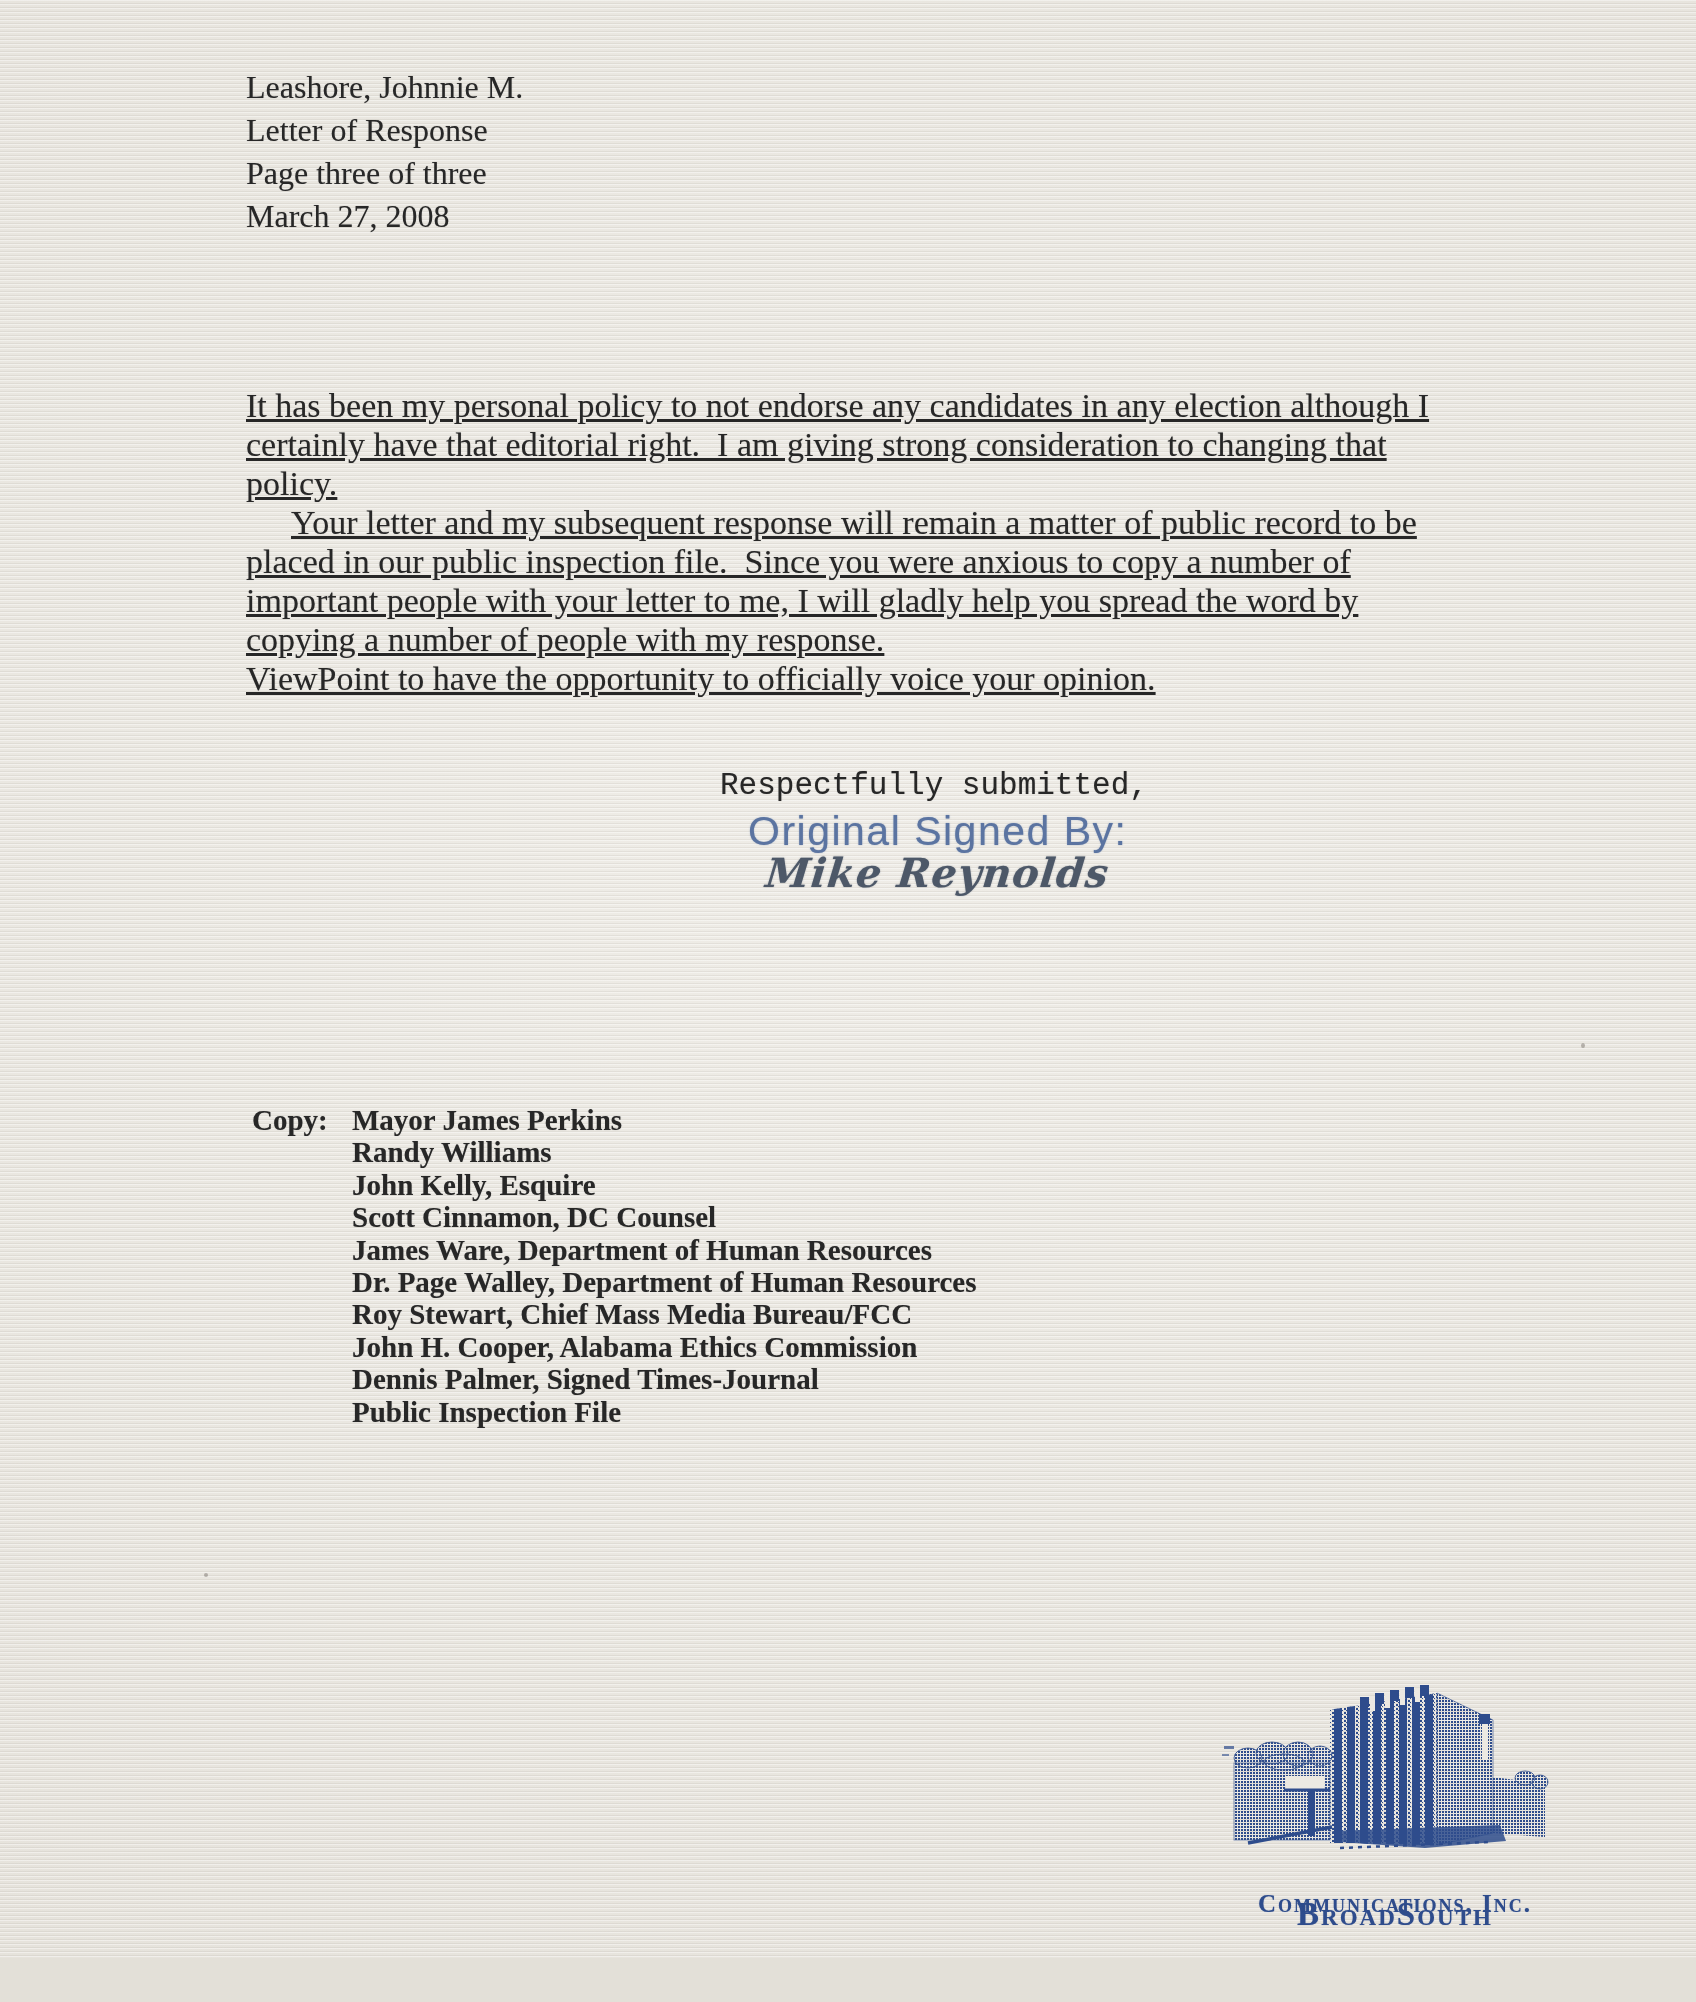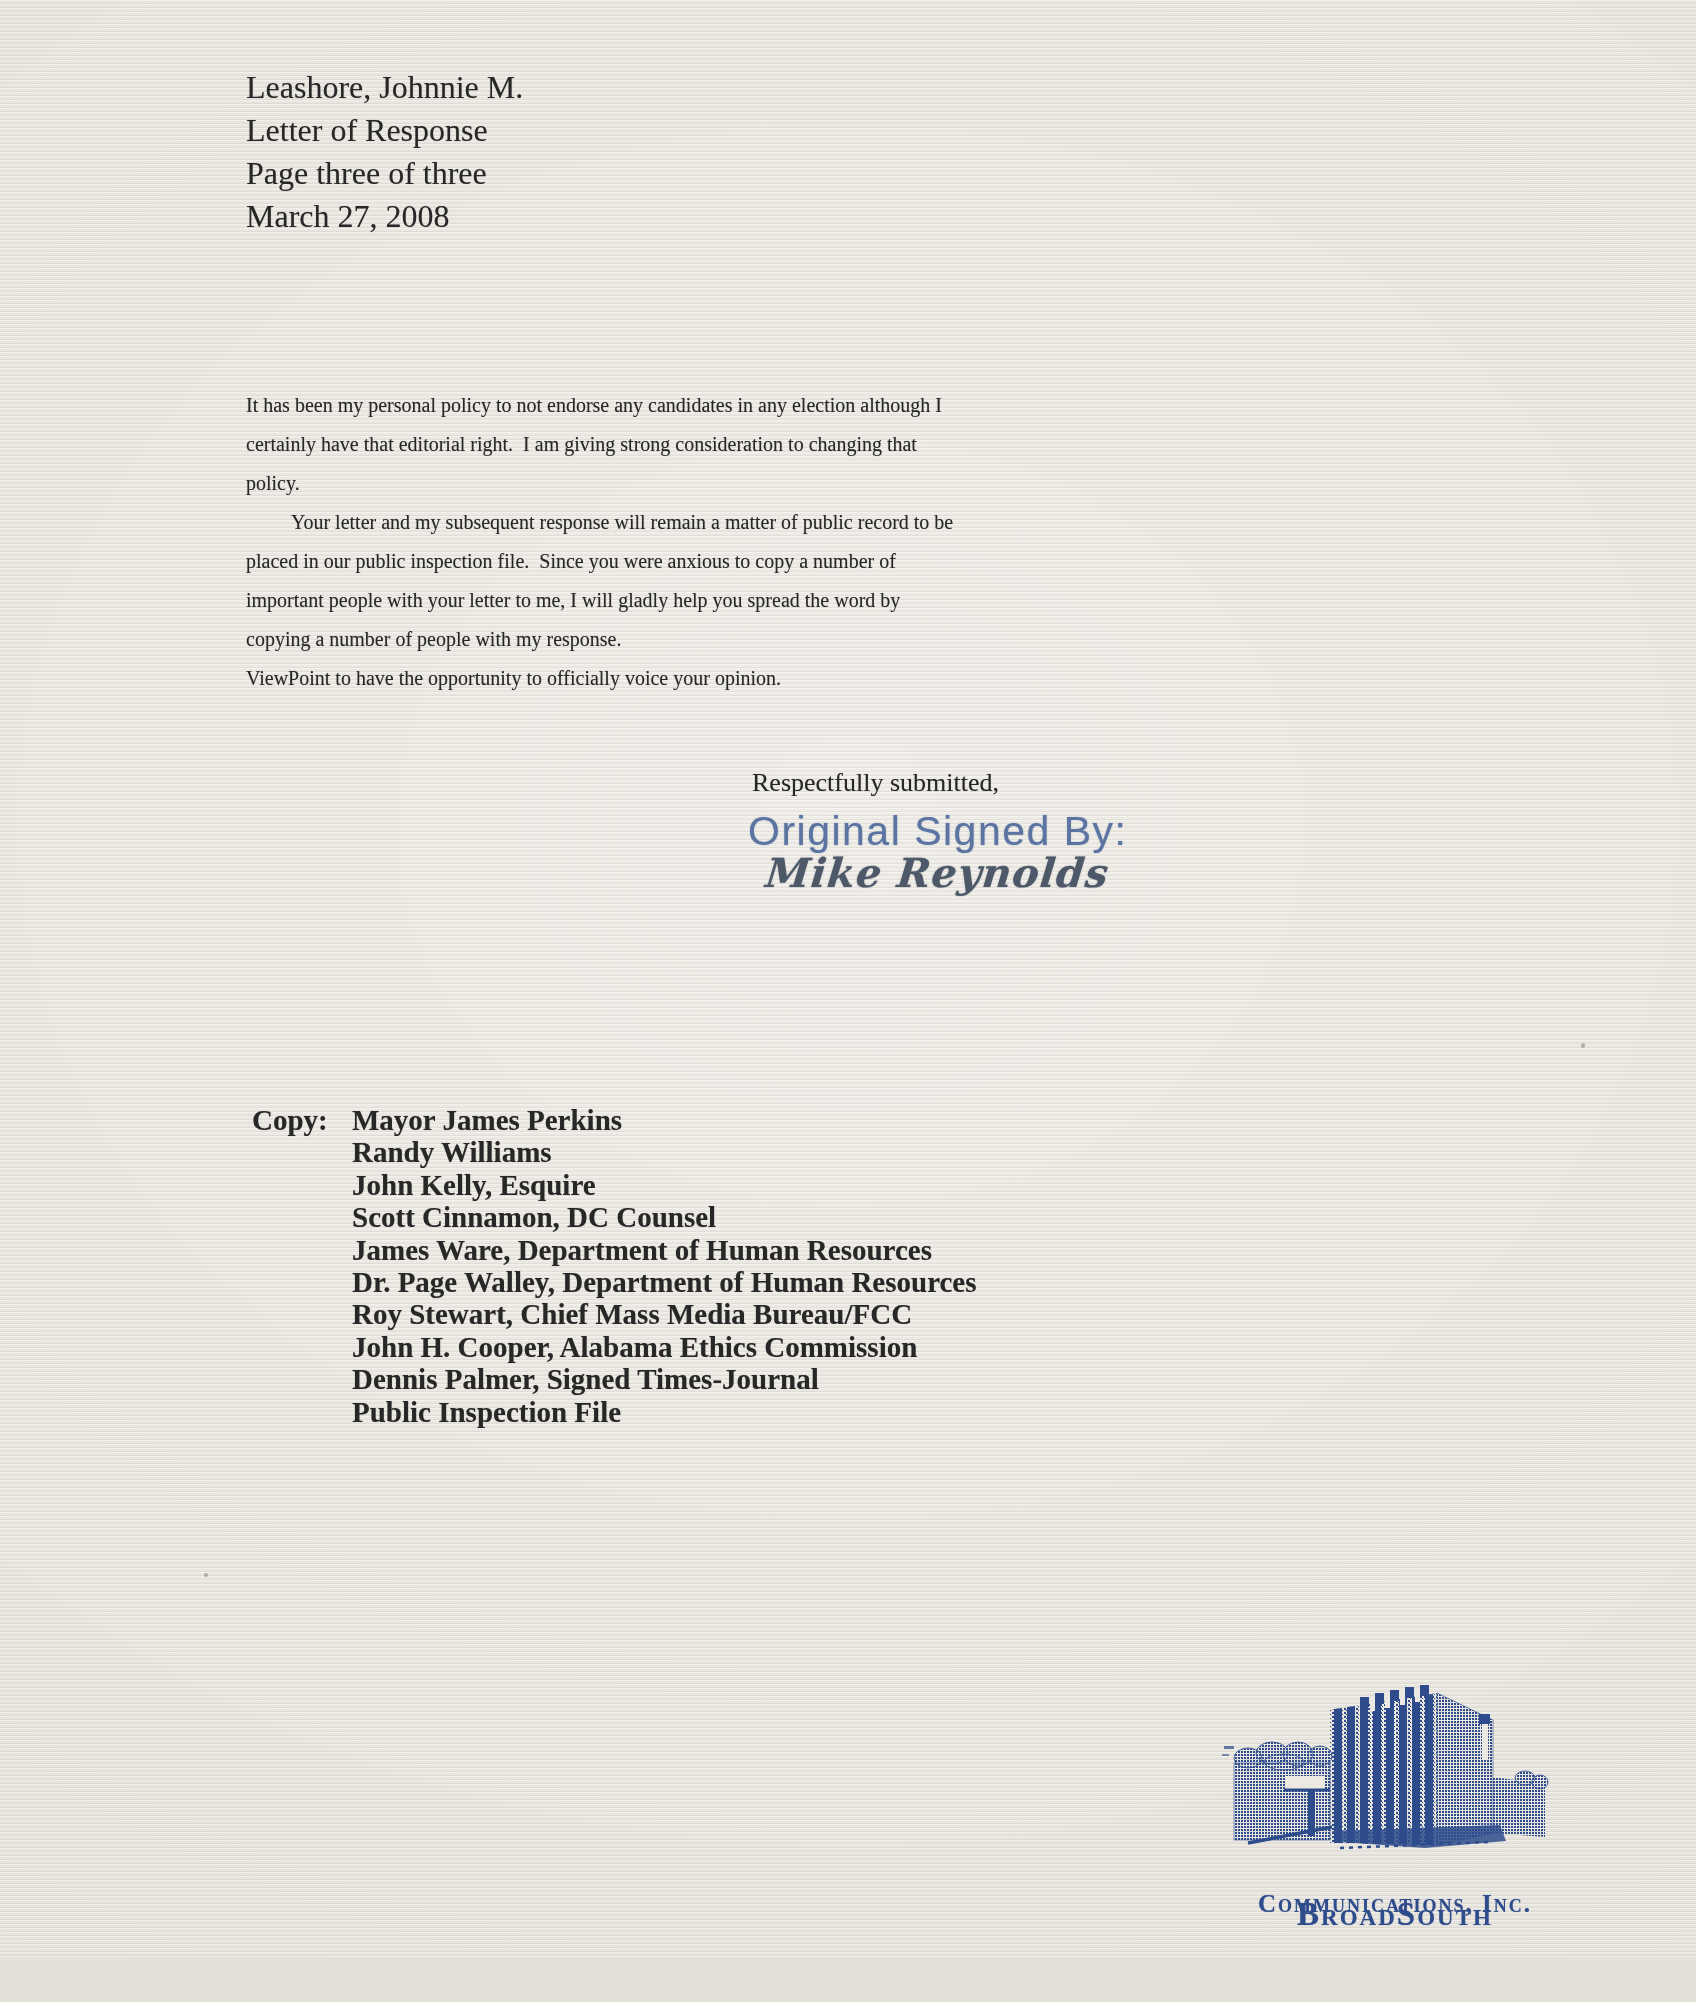--- a/index.html
+++ b/index.html
@@ -24,28 +24,28 @@
   .ink { color: #272727; text-shadow: 0 0 1px rgba(70,70,70,0.35); }
 
   .header {
     position: absolute; left: 246px; top: 66px;
     font-size: 32px; line-height: 43px;
   }
   .header div { white-space: pre; }
 
   .letter-body {
     position: absolute; left: 246px; top: 386px;
-    font-size: 20px; line-height: 39px;
+    font-size: 34px; line-height: 39px; text-decoration: underline;
   }
   .letter-body .line { white-space: pre; }
   .letter-body .indent { padding-left: 45px; }
 
   .closing {
-    position: absolute; left: 752px; top: 768px;
-    font-size: 26px; white-space: pre;
+    position: absolute; left: 720px; top: 768px;
+    font-size: 31px; white-space: pre; font-family: Liberation Mono, monospace;
   }
   .stamp {
     position: absolute; left: 748px; top: 808px;
     font-family: "Liberation Sans", sans-serif;
     font-size: 41px; letter-spacing: 1.5px;
     color: #5b74a1; text-shadow: 0 0 1.5px rgba(91,116,161,0.55);
     white-space: pre;
   }
   .signature-script {
     position: absolute; left: 766px; top: 849px;

